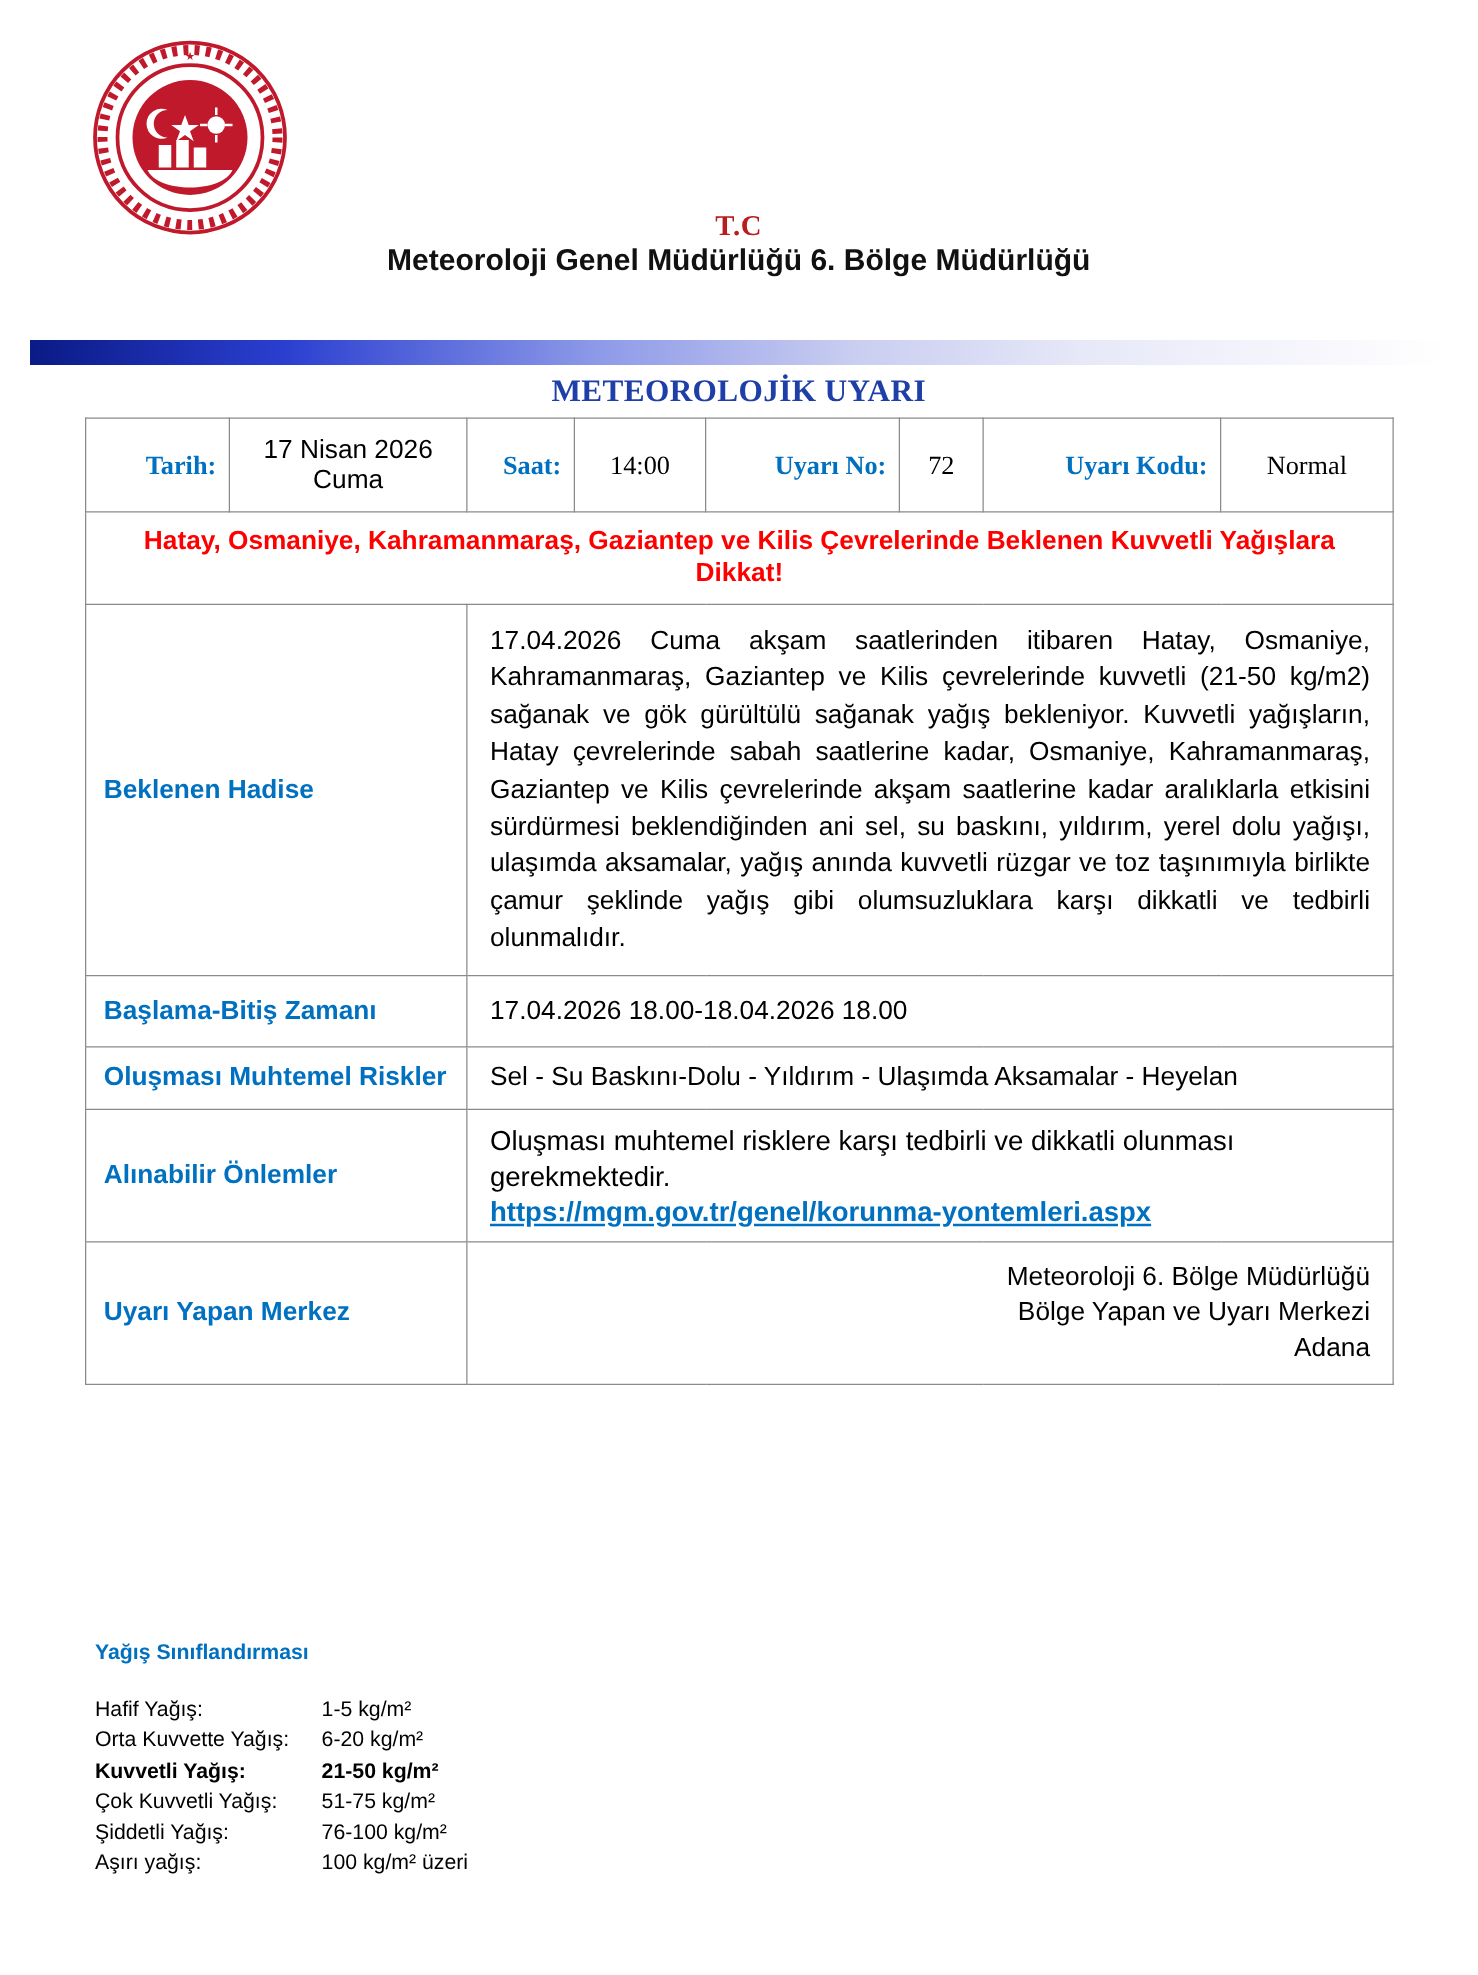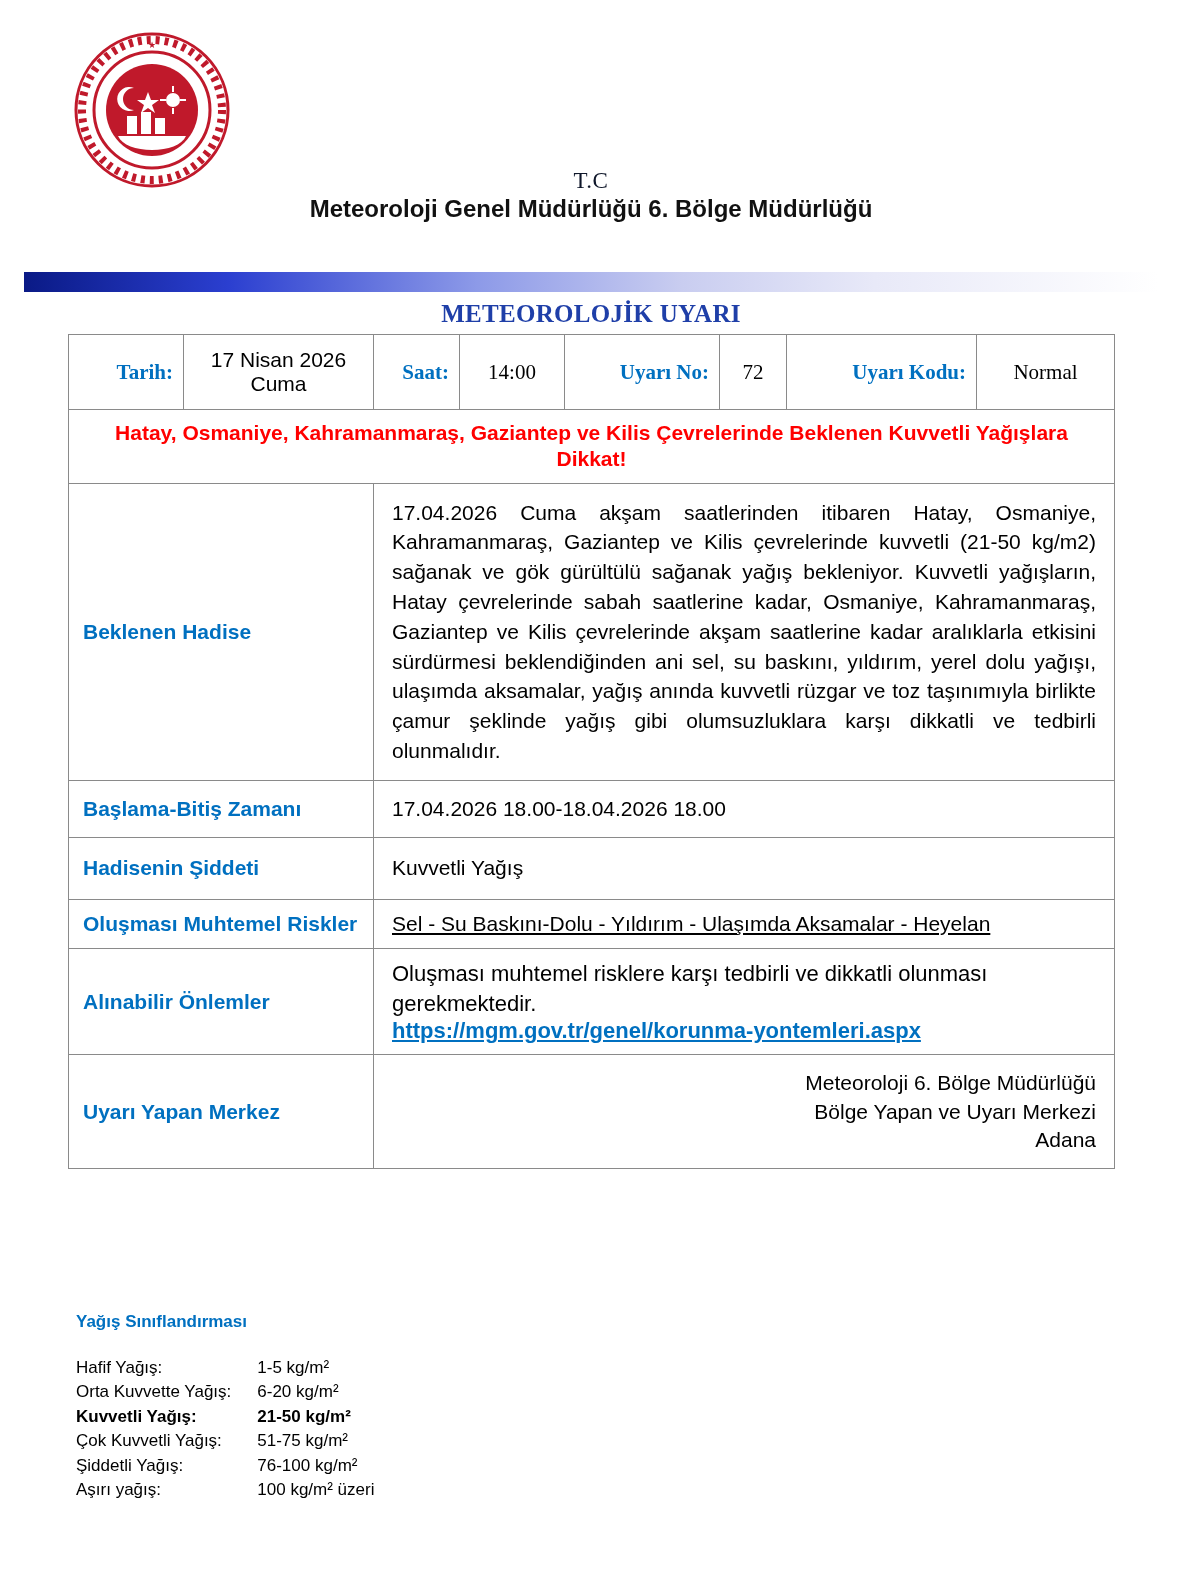--- a/index.html
+++ b/index.html
@@ -44,23 +44,23 @@
   .title-block {
     position: absolute;
     left: 0;
     right: 0;
     top: 168px;
     text-align: center;
     font-family: "Liberation Serif", serif;
   }
   .title-line1 {
     font-size: 23px;
-    font-weight: normal;
+    font-weight: bold;
     letter-spacing: .5px;
-    color: #0f172a;
+    color: #b91c1c;
     line-height: 1.1;
   }
   .title-line2 {
     font-size: 26px;
     font-weight: bold;
     color: #111;
     line-height: 1.25;
   }
   .title-line3 {
     font-family: "Liberation Sans", sans-serif;
@@ -264,28 +264,24 @@
     <tr>
       <td class="lbl" colspan="2" style="padding-left:14px;">Beklenen Hadise</td>
       <td class="body-text" colspan="6">17.04.2026 Cuma akşam saatlerinden itibaren Hatay, Osmaniye, Kahramanmaraş, Gaziantep ve Kilis çevrelerinde kuvvetli (21-50 kg/m2) sağanak ve gök gürültülü sağanak yağış bekleniyor. Kuvvetli yağışların, Hatay çevrelerinde sabah saatlerine kadar, Osmaniye, Kahramanmaraş, Gaziantep ve Kilis çevrelerinde akşam saatlerine kadar aralıklarla etkisini sürdürmesi beklendiğinden ani sel, su baskını, yıldırım, yerel dolu yağışı, ulaşımda aksamalar, yağış anında kuvvetli rüzgar ve toz taşınımıyla birlikte çamur şeklinde yağış gibi olumsuzluklara karşı dikkatli ve tedbirli olunmalıdır.</td>
     </tr>
 
     <tr>
       <td class="lbl" colspan="2" style="padding-left:14px;margin-top:13px;">Başlama-Bitiş Zamanı</td>
       <td class="plain" colspan="6" style="padding:14px 18px;">17.04.2026 18.00-18.04.2026 18.00</td>
     </tr>
 
-    <tr>
-      <td class="lbl" colspan="2" style="padding-left:14px;">Hadisenin Şiddeti</td>
-      <td class="plain" colspan="6" style="padding:16px 18px;">Kuvvetli Yağış</td>
-    </tr>
 
     <tr>
       <td class="lbl" colspan="2" style="padding-left:14px;">Oluşması Muhtemel Riskler</td>
-      <td class="plain" colspan="6" style="padding:10px 18px;text-decoration:underline;">Sel - Su Baskını-Dolu - Yıldırım - Ulaşımda Aksamalar - Heyelan</td>
+      <td class="plain" colspan="6" style="padding:10px 18px;">Sel - Su Baskını-Dolu - Yıldırım - Ulaşımda Aksamalar - Heyelan</td>
     </tr>
 
     <tr>
       <td class="lbl" colspan="2" style="padding-left:14px;">Alınabilir Önlemler</td>
       <td colspan="6" style="padding:10px 18px;">
         <div class="plain">Oluşması muhtemel risklere karşı tedbirli ve dikkatli olunması gerekmektedir.</div>
         <a class="link" href="#">https://mgm.gov.tr/genel/korunma-yontemleri.aspx</a>
       </td>
     </tr>
 

